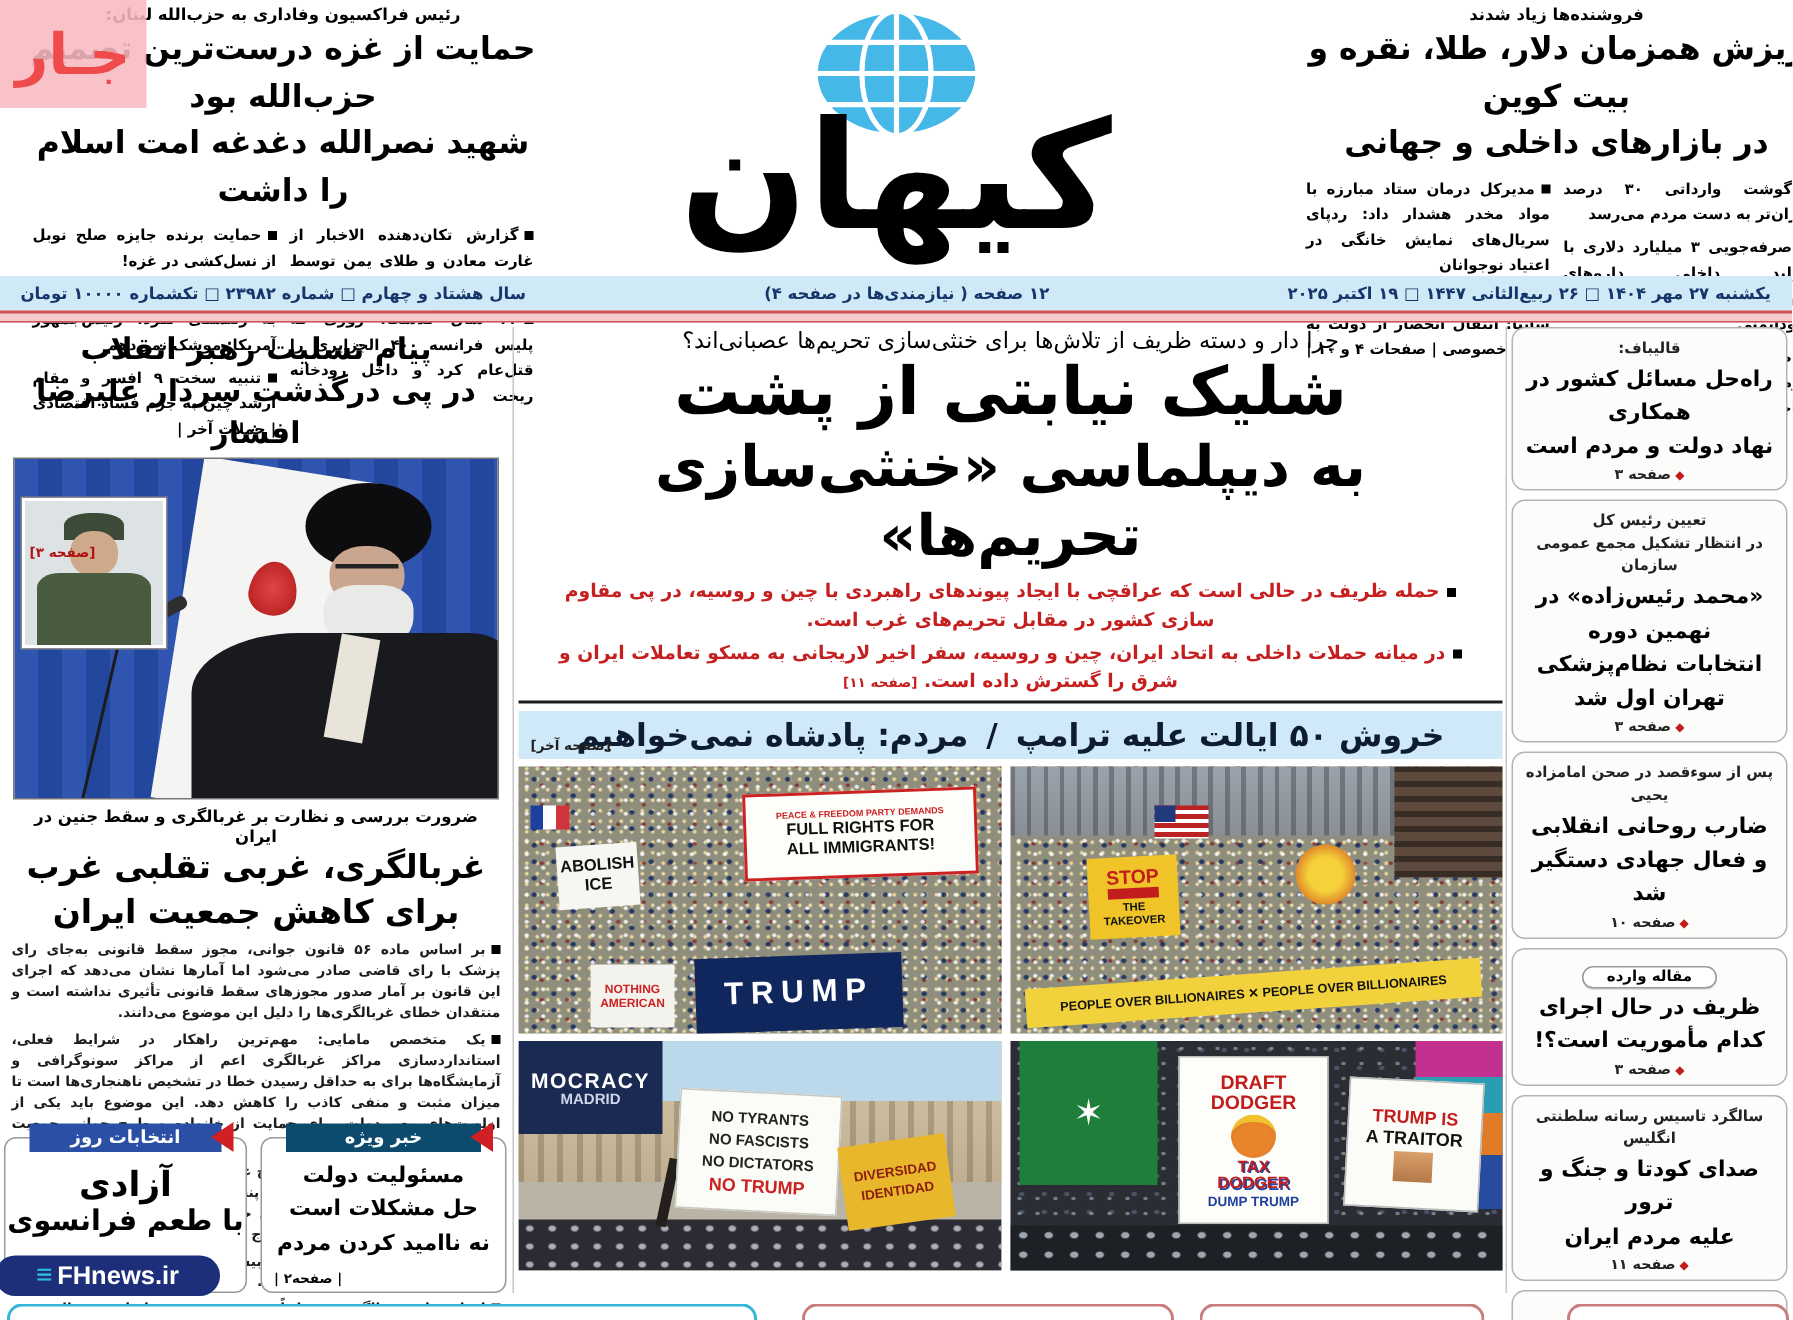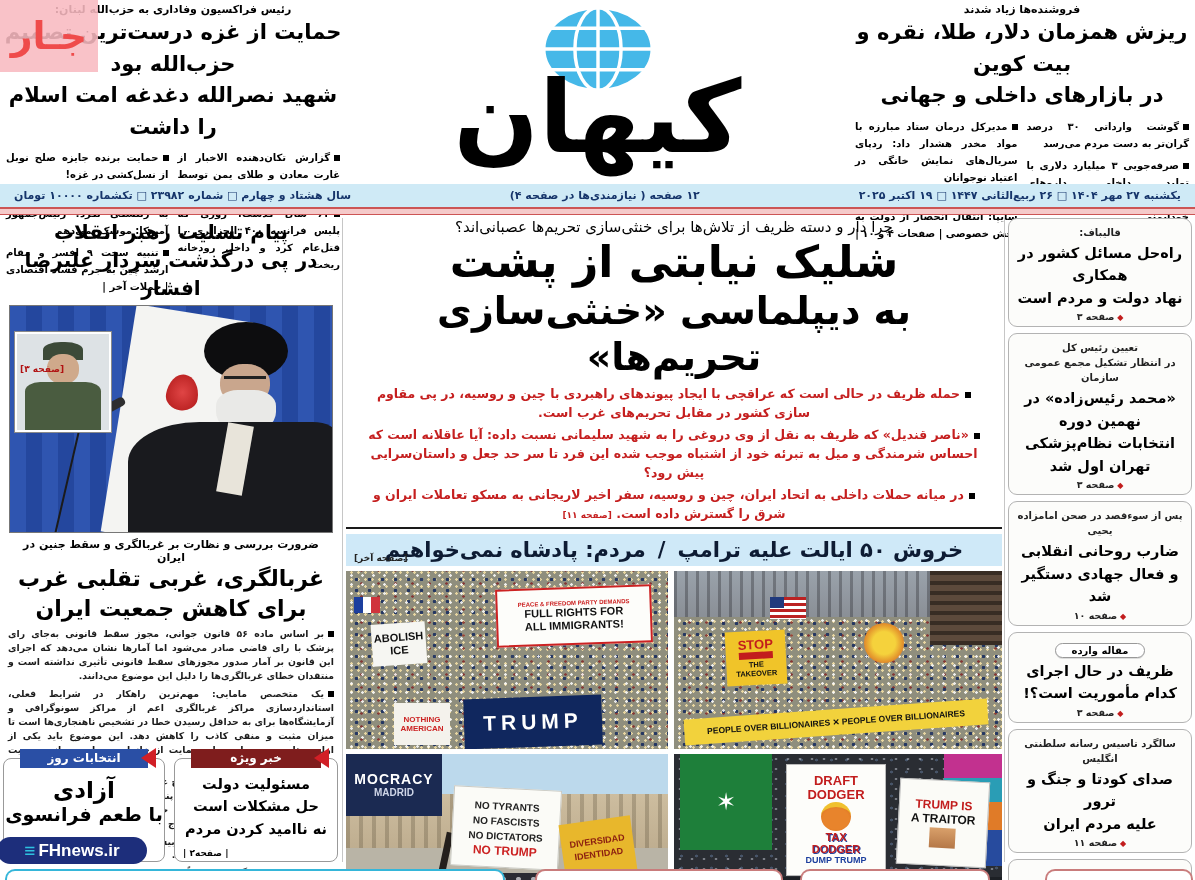--- a/index.html
+++ b/index.html
@@ -5,21 +5,21 @@
   html,body{margin:0;padding:0;background:#fff;}
   #page{position:relative;width:1195px;height:880px;background:#fff;overflow:hidden;
         font-family:"DejaVu Sans",sans-serif;direction:rtl;color:#000;}
 
   
   .wm-tl{position:absolute;left:0;top:0;width:98px;height:72px;background:rgba(248,186,192,.88);
          color:#ef4b4b;font-size:38px;font-weight:bold;display:flex;align-items:center;
          justify-content:center;z-index:3;letter-spacing:4px;}
 
   
-  .topstory{position:absolute;top:3px;width:338px;}
+  .topstory{position:absolute;top:3px;width:338px;margin-left:16px;}
   .tl{left:4px;} .tr{left:853px;}
   .k{font-size:11px;font-weight:bold;text-align:center;margin-bottom:1px;}
   .hl{font-weight:bold;text-align:center;line-height:1.5;color:#000;}
   .topstory .hl{font-size:21px;}
   .cols{display:flex;gap:9px;margin-top:6px;padding:0 2px;}
   .col{flex:1;}
   .b{font-size:10px;font-weight:bold;text-align:justify;line-height:1.7;margin:0 0 5px;}
   .b::before{content:"";display:inline-block;width:6px;height:6px;background:#000;margin-left:4px;}
   .ptag{font-size:10px;white-space:nowrap;font-weight:bold;text-align:right;}
 
@@ -70,21 +70,21 @@
   .scr-h{font-size:22px;font-weight:bold;text-align:center;line-height:1.35;}
   .scr-body{margin-top:4px;}
   .scr-body .b{font-size:9.3px;line-height:1.5;margin-bottom:4px;font-weight:bold;color:#1c1c1c;}
 
   .lbox{position:absolute;border:1px solid #999;border-radius:8px;background:#fff;text-align:center;
         box-sizing:border-box;padding-top:14px;z-index:5;}
   .box-special{left:174px;top:540px;width:164px;height:104px;}
   .box-note{left:3px;top:540px;width:162px;height:104px;}
   .badge{position:absolute;top:-10px;right:16px;left:16px;height:19px;color:#fff;font-size:12px;
          font-weight:bold;line-height:19px;}
-  .badge.gray{background:#7f1d1d;} .badge.blue{background:#2a4fa5;}
+  .badge.gray{background:#0c4a6e;} .badge.blue{background:#2a4fa5;}
   .badge::after{content:"";position:absolute;right:-8px;top:-1px;border-top:10.5px solid transparent;
                 border-bottom:10.5px solid transparent;border-right:15px solid #d11f26;}
   .special-text{font-size:14.5px;font-weight:bold;line-height:1.55;white-space:pre-line;}
   .special-pg{position:absolute;left:8px;bottom:3px;font-size:9px;font-weight:bold;}
   .note-l1{font-size:23px;font-weight:bold;margin-top:4px;}
   .note-l2{font-size:19px;font-weight:bold;}
   .fh{position:absolute;left:-3px;top:619px;width:150px;height:27px;background:#1d2e7b;border-radius:14px;
       color:#fff;display:flex;align-items:center;justify-content:center;direction:ltr;
       font-family:"Liberation Sans",sans-serif;font-size:17px;font-weight:bold;z-index:6;}
   .fh::before{content:"≡";color:#2ec1e0;margin-right:3px;font-size:19px;}
@@ -313,21 +313,20 @@
     <div class="fh">
         <span>FHnews.ir</span>
       </div>
   </section>
 
   <section class="center-col">
     <div class="lead-k">چرا دار و دسته ظریف از تلاش‌ها برای خنثی‌سازی تحریم‌ها عصبانی‌اند؟</div>
     <div class="lead-h1">شلیک نیابتی از پشت</div>
     <div class="lead-h2">به دیپلماسی «خنثی‌سازی تحریم‌ها»</div>
     <p class="red-b"><span>حمله ظریف در حالی است که عراقچی با ایجاد پیوندهای راهبردی با چین و روسیه، در پی مقاوم سازی کشور در مقابل تحریم‌های غرب است.</span></p>
-    <p class="red-b"><span>«ناصر قندیل» که ظریف به نقل از وی دروغی را به شهید سلیمانی نسبت داده: آیا عاقلانه است که احساس شرمندگی و میل به تبرئه خود از اشتباه موجب شده این فرد تا سر حد جعل و داستان‌سرایی پیش رود؟</span></p>
     <p class="red-b"><span>در میانه حملات داخلی به اتحاد ایران، چین و روسیه، سفر اخیر لاریجانی به مسکو تعاملات ایران و شرق را گسترش داده است.</span> <span class="ptag">[صفحه ۱۱]</span></p>
     <hr class="lead-hr">
 
     <div class="ph-head">
       <span>خروش ۵۰ ایالت علیه ترامپ</span>
       <span>/</span>
       <span>مردم: پادشاه نمی‌خواهیم</span>
       <span class="tag">[صفحه آخر]</span>
     </div>
 

